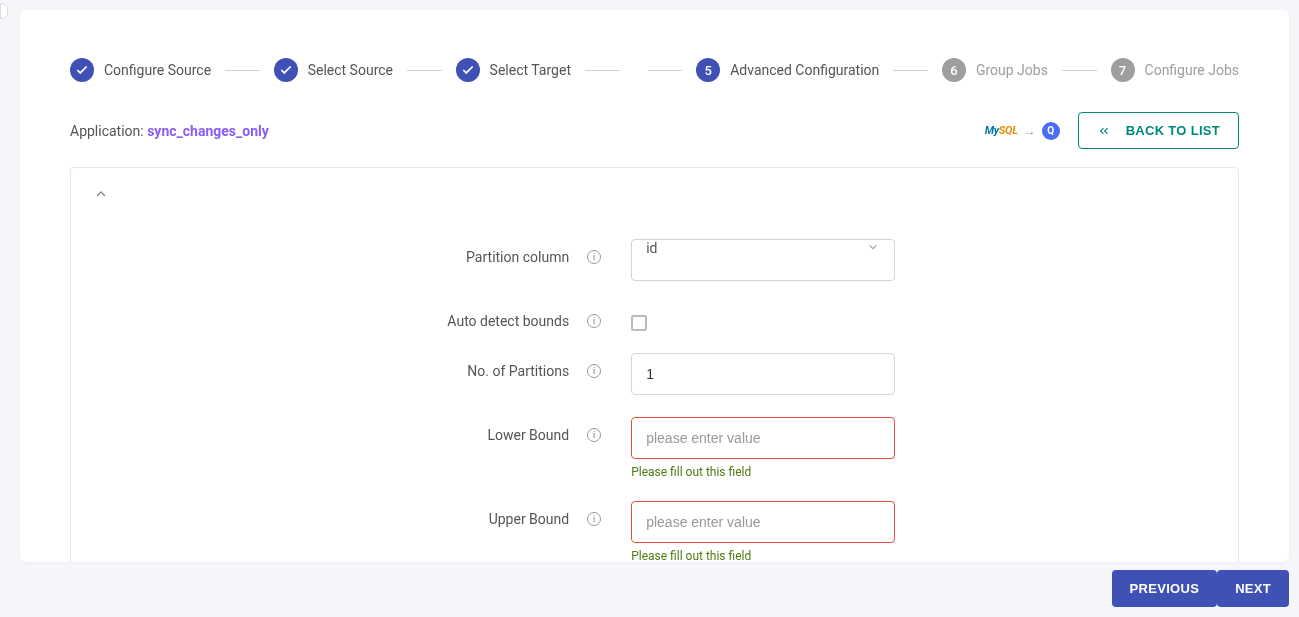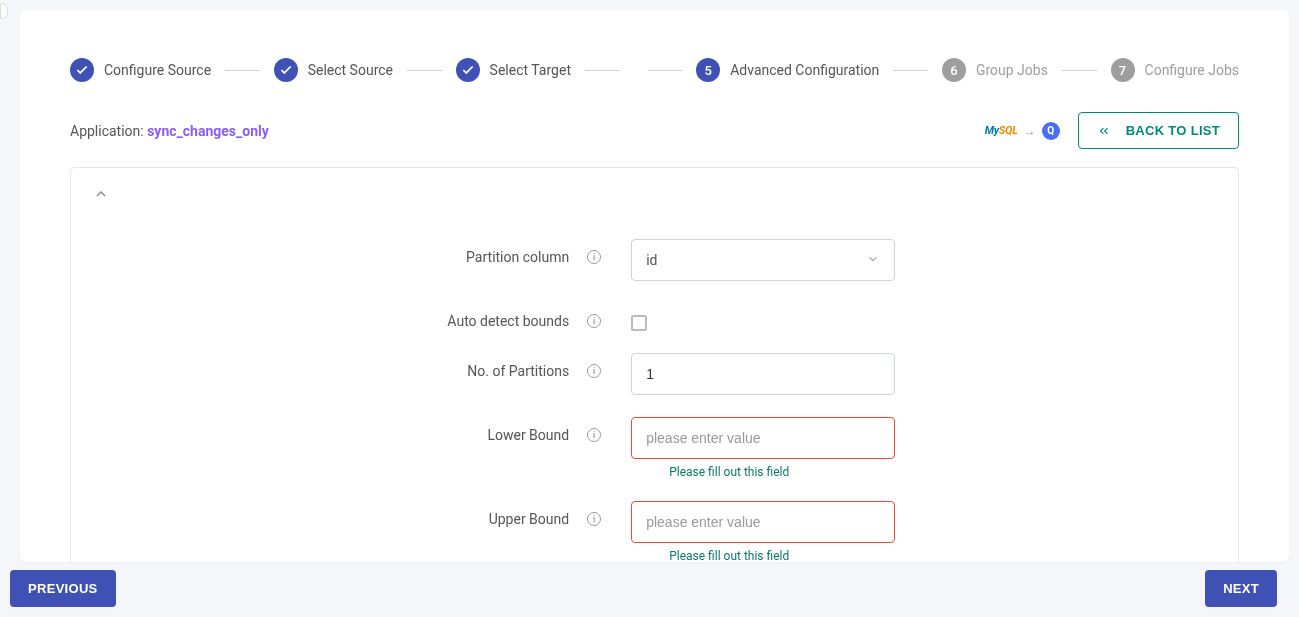--- a/index.html
+++ b/index.html
@@ -139,54 +139,53 @@
       cursor: help;
     }
     .form-control-col { width: 52%; }
     .select {
       width: 264px;
       height: 42px;
       border: 1px solid #d0d5dd;
       border-radius: 4px;
       padding: 0 14px;
       display: flex;
-      align-items: center;
       justify-content: space-between;
       color: #555;
       cursor: pointer;
       background: #fff;
     }
     .select-chevron { color: #aaa; }
     .text-input {
       width: 264px;
       height: 42px;
       border: 1px solid #d0d5dd;
       border-radius: 4px;
       padding: 0 14px;
       font-size: 14px;
       color: #333;
       outline: none;
     }
     .text-input.error { border-color: #e74c3c; }
     .text-input::placeholder { color: #999; }
-    .error-msg { color: #0f766e; font-size: 12px; margin-top: 6px; margin-left: 38px; }
+    .error-msg { color: #4d7c0f; font-size: 12px; margin-top: 6px; }
     .checkbox {
       width: 16px; height: 16px;
       border: 2px solid #bbb;
       border-radius: 2px;
       cursor: pointer;
       margin-top: 12px;
     }
     .footer-bar {
       position: absolute;
       bottom: 10px;
       left: 10px;
-      right: 22px;
-      display: flex;
-      justify-content: space-between;
+      right: 10px;
+      display: flex;
+      justify-content: flex-end;
       align-items: center;
     }
     .footer-btn {
       background: #3f51b5;
       color: #fff;
       border: none;
       border-radius: 4px;
       padding: 11px 18px;
       font-size: 13px;
       font-weight: 600;

